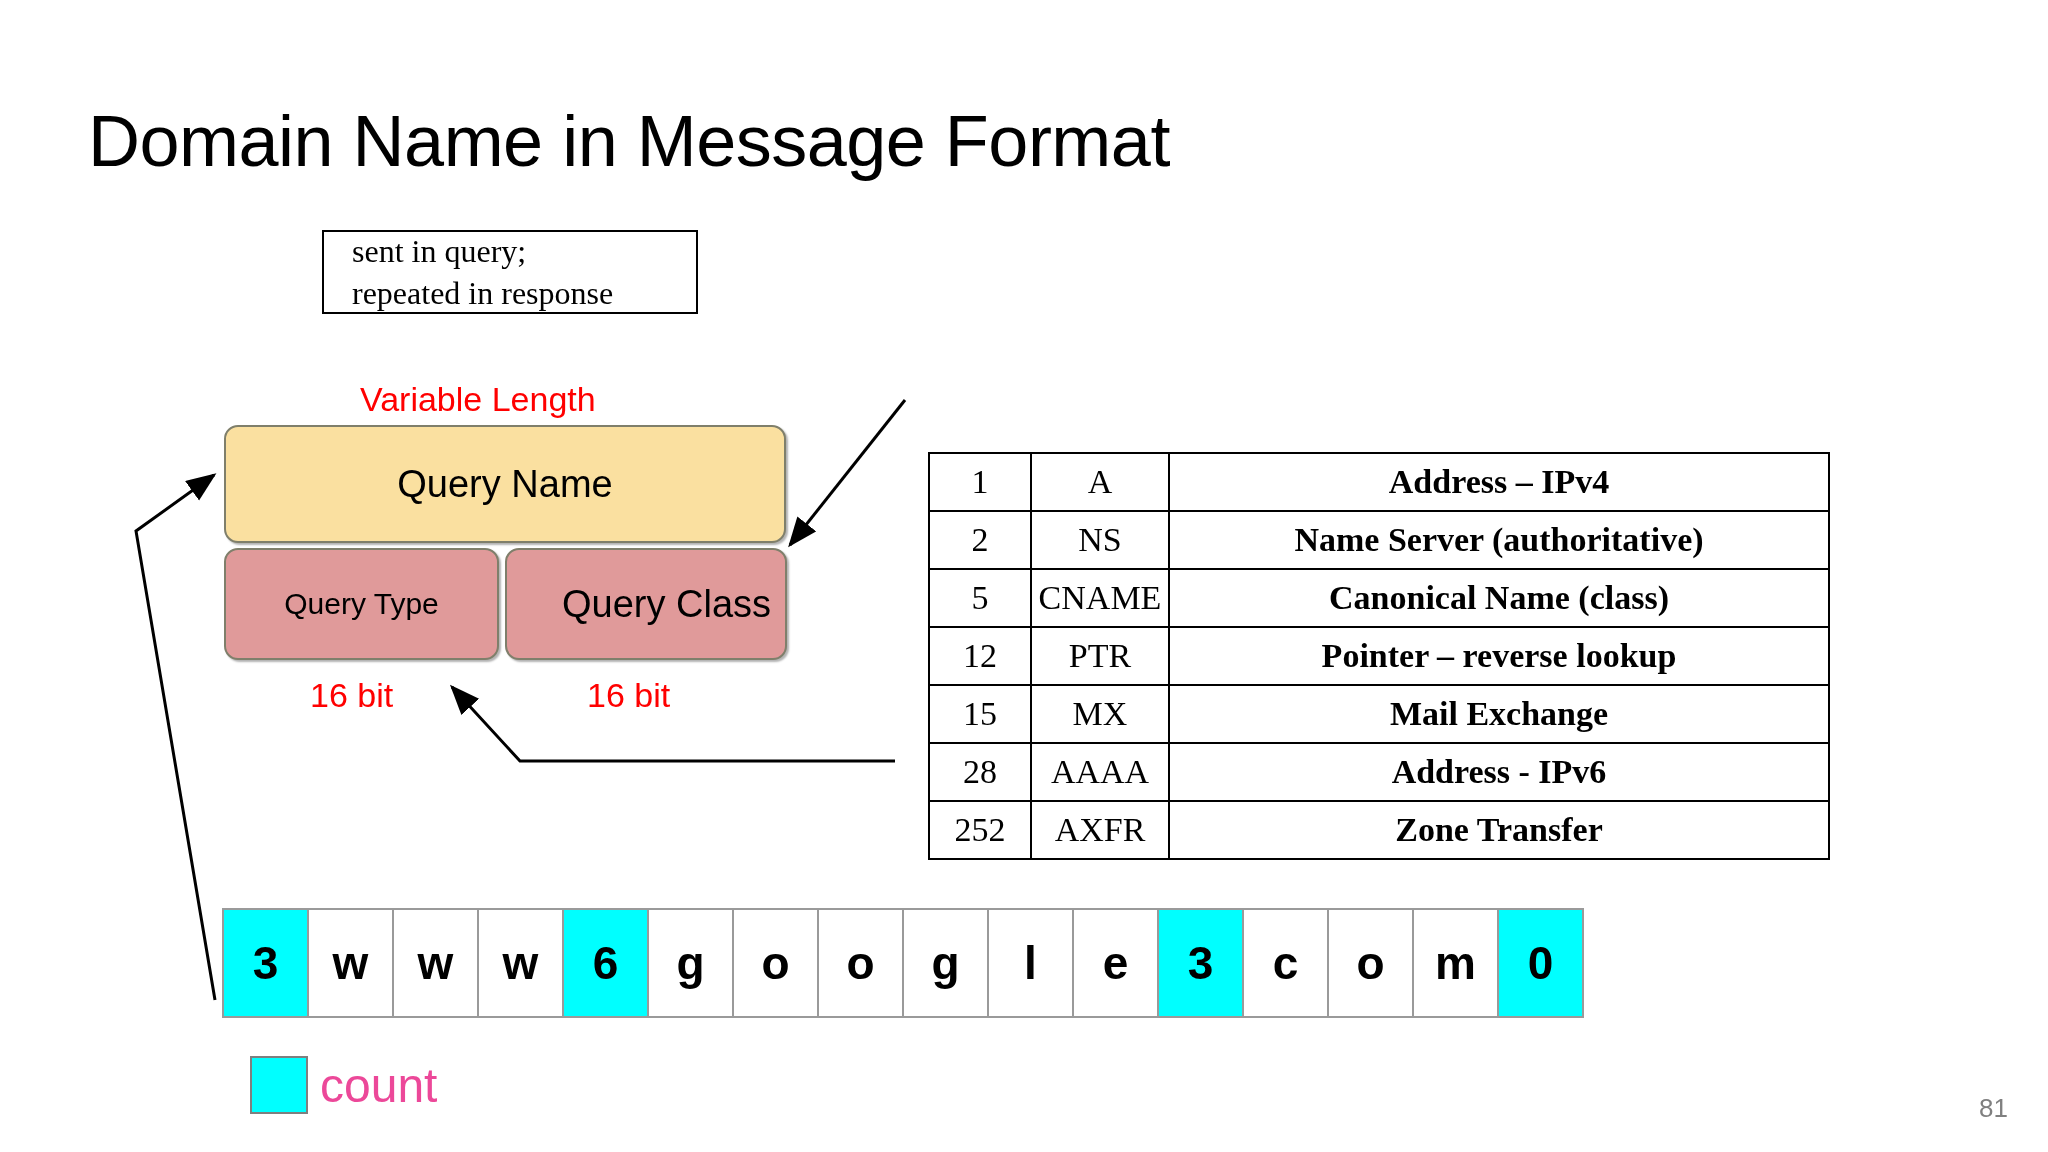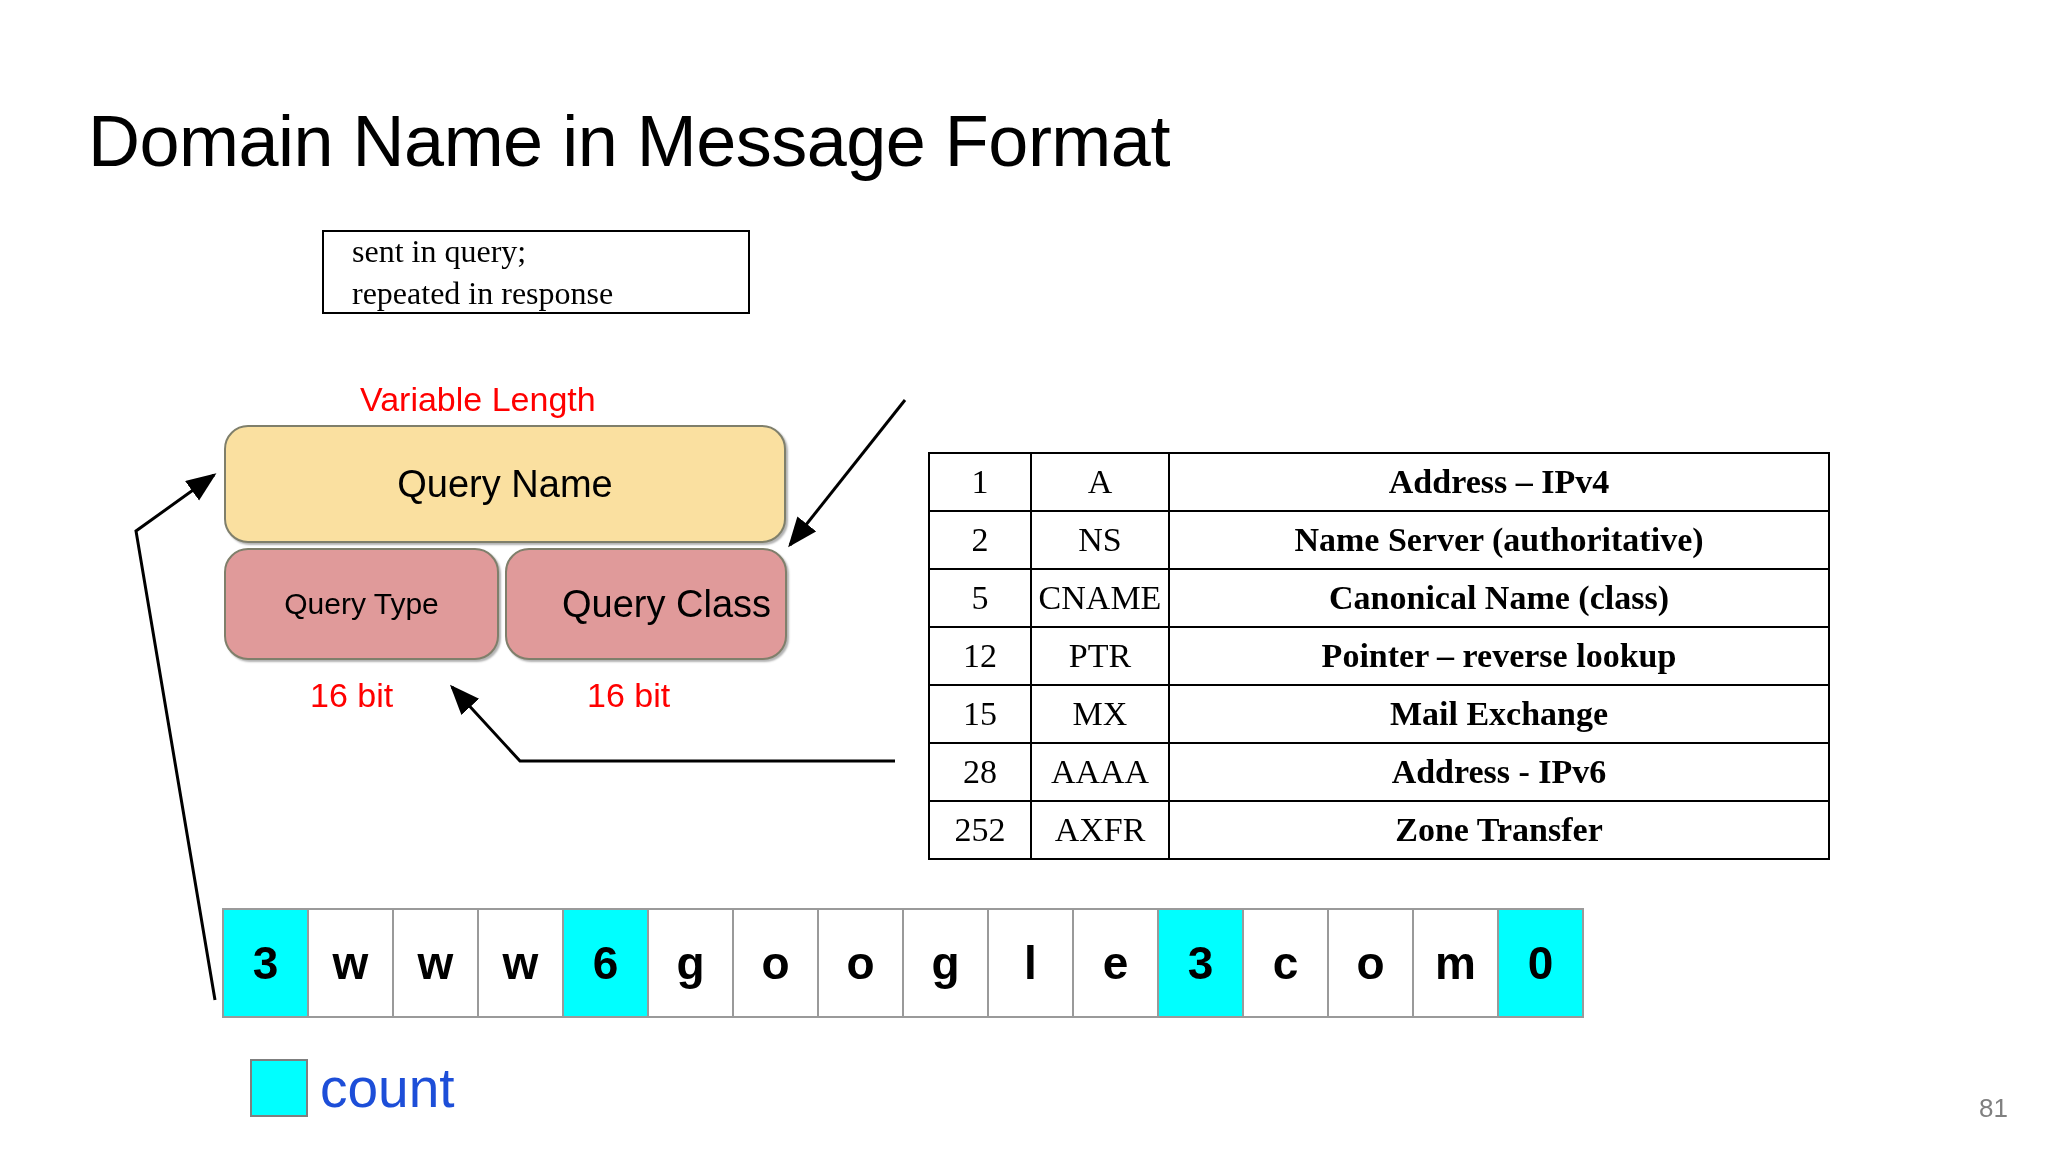--- a/index.html
+++ b/index.html
@@ -33,21 +33,21 @@
     letter-spacing: -0.5px;
     color: #000000;
     white-space: nowrap;
   }
 
   
   .callout-box {
     position: absolute;
     left: 322px;
     top: 230px;
-    width: 428px;
+    width: 376px;
     height: 84px;
     border: 2px solid #000000;
     background: #ffffff;
     box-sizing: border-box;
     font-family: "Liberation Serif", serif;
     font-size: 32px;
     line-height: 42px;
     padding: 0px 0 0 28px;
     display: flex;
     flex-direction: column;
@@ -65,21 +65,21 @@
   }
   #variable-length { left: 360px; top: 380px; }
   #bit-label-type  { left: 310px; top: 676px; }
   #bit-label-class { left: 587px; top: 676px; }
 
   
   .field-box {
     position: absolute;
     box-sizing: border-box;
     border: 2px solid #7f7f6b;
-    border-radius: 24px;
+    border-radius: 14px;
     display: flex;
     align-items: center;
     justify-content: center;
     font-family: "Liberation Sans", sans-serif;
     color: #000000;
     box-shadow: 2px 2px 2px rgba(0,0,0,0.30);
   }
   #query-name-box {
     left: 224px;
     top: 425px;
@@ -174,22 +174,22 @@
   #legend-swatch {
     width: 58px;
     height: 58px;
     background: #00ffff;
     border: 2px solid #7f7f7f;
     box-sizing: border-box;
   }
   #legend-label {
     margin-left: 12px;
     font-family: "Liberation Sans", sans-serif;
-    font-size: 55px;
-    color: #1d4ed8;
+    font-size: 48px;
+    color: #ec4899;
   }
 
   
   #page-number {
     position: absolute;
     right: 40px;
     bottom: 28px;
     font-family: "Liberation Sans", sans-serif;
     font-size: 26px;
     color: #808080;

